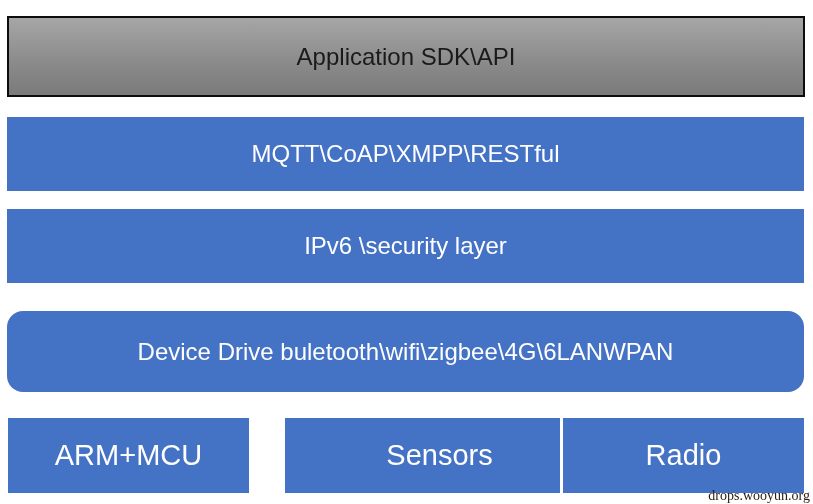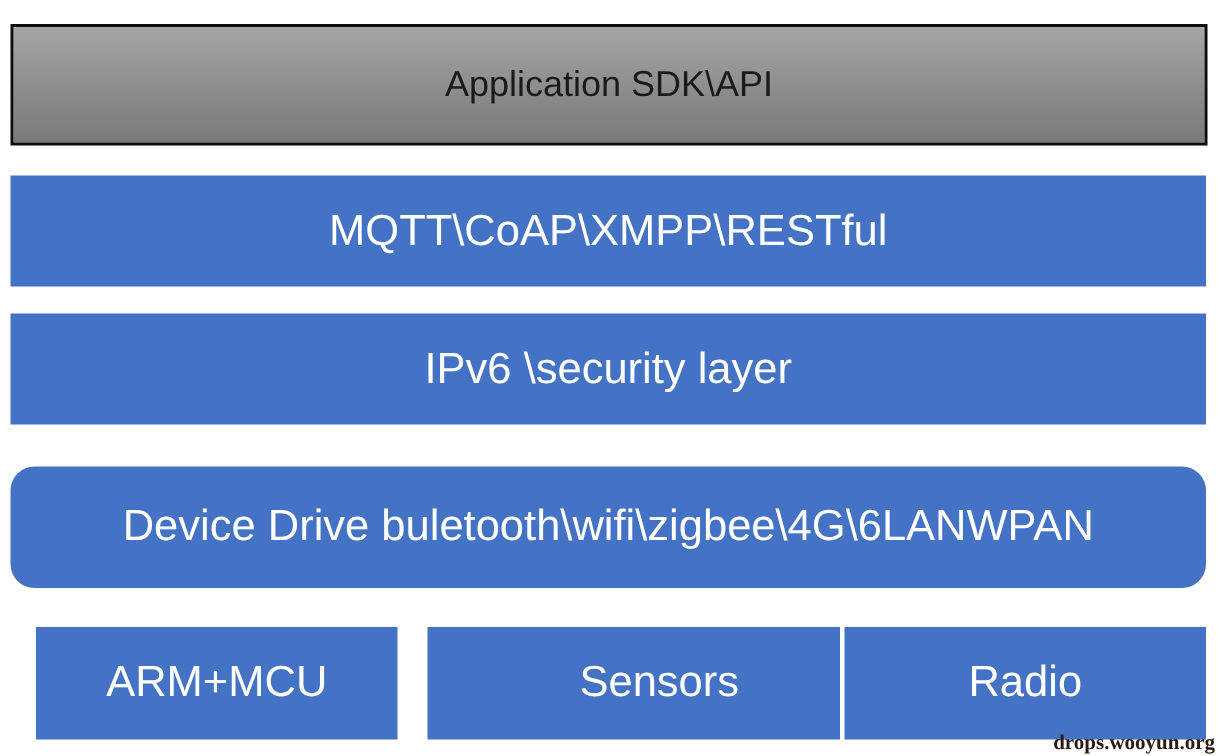--- a/index.html
+++ b/index.html
@@ -32,50 +32,49 @@
     background: linear-gradient(to bottom, #a6a6a6 0%, #8c8c8c 55%, #7a7a7a 100%);
     border: 2px solid #0d0d0d;
     color: #1a1a1a;
     font-size: 24px;
   }
   .bar-blue {
     left: 7px;
     width: 797px;
     background: #4472c4;
     color: #ffffff;
-    font-size: 29px;
+    font-size: 24px;
   }
   .bar-layer1 { top: 117px; height: 74px; }
   .bar-layer2 { top: 209px; height: 74px; }
   .bar-layer3 { top: 311px; height: 81px; border-radius: 16px; }
   .hw-box {
     position: absolute;
     top: 418px;
     height: 75px;
     width: 241px;
     background: #4472c4;
     color: #ffffff;
     font-size: 29px;
     display: flex;
     align-items: center;
     justify-content: center;
     text-align: center;
   }
-  .hw-1 { left: 8px; margin-left: 16px; }
+  .hw-1 { left: 8px; }
   .hw-2 { left: 285px; padding-left: 34px; }
   .hw-3 { left: 563px; }
   .watermark {
     position: absolute;
     right: 3px;
     bottom: 1px;
     font-family: "Liberation Serif", serif;
     font-size: 14px;
     color: #2b1b10;
     line-height: 1;
-    font-weight: bold;
   }
 </style>
 </head>
 <body>
 
 <div class="canvas">
 
   <div class="bar bar-top">
     <span>Application SDK\API</span>
   </div>

